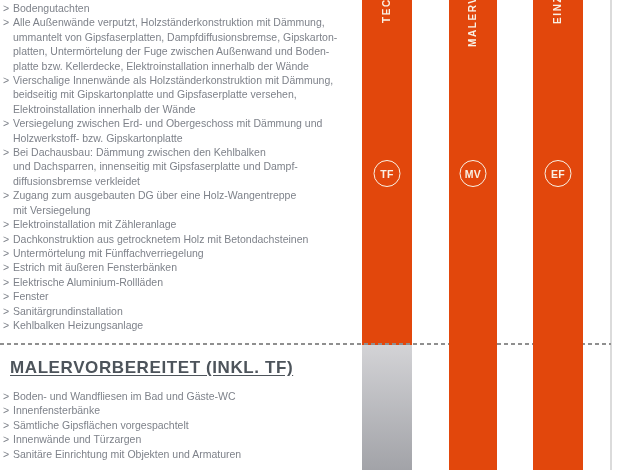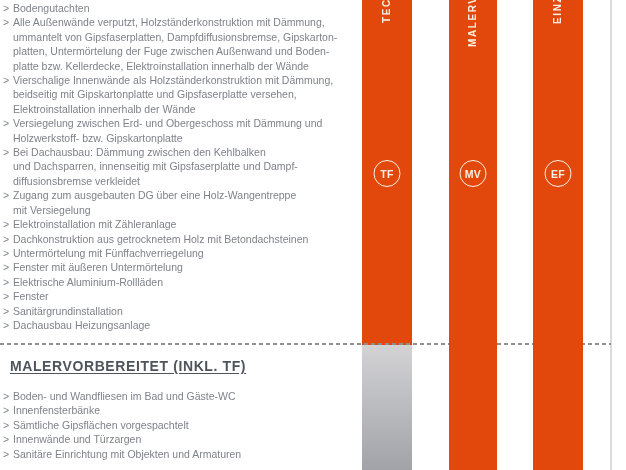--- a/index.html
+++ b/index.html
@@ -10,21 +10,21 @@
   }
   
   .list{position:absolute;left:3px;width:356px;}
   #list-top{top:1px;}
   #list-bottom{top:389px;}
   .item{display:flex;color:#7e828a;font-size:10.5px;line-height:14.4px;}
   .bullet{width:10px;flex:none;}
   .item-text{flex:1;white-space:pre-line;}
   .heading{
     position:absolute;left:10px;top:358px;
-    font-size:14px;font-weight:bold;color:#4d545b;
+    font-size:17px;font-weight:bold;color:#4d545b;
     letter-spacing:0.6px;text-decoration:underline;text-underline-offset:2px;
   }
   
   .col{position:absolute;top:0;height:470px;background:#e2470c;}
   #col-tf{left:362px;width:50px;background:none;z-index:1;}
   #col-tf .col-orange{position:absolute;top:0;left:0;right:0;height:345px;background:#e2470c;}
   #col-tf .col-gray{position:absolute;top:345px;left:0;right:0;bottom:0;
     background:linear-gradient(to bottom,#d3d3d6 0%,#a2a3a8 100%);}
   #col-mv{left:449px;width:48px;z-index:3;}
   #col-ef{left:533px;width:50px;z-index:3;}
@@ -93,37 +93,37 @@
   <div class="item">
       <span class="bullet">&gt;</span>
       <span class="item-text">Dachkonstruktion aus getrocknetem Holz mit Betondachsteinen</span>
     </div>
   <div class="item">
       <span class="bullet">&gt;</span>
       <span class="item-text">Untermörtelung mit Fünffachverriegelung</span>
     </div>
   <div class="item">
       <span class="bullet">&gt;</span>
-      <span class="item-text">Fenster mit äußeren Untermörtelung</span>
+      <span class="item-text">Estrich mit äußeren Fensterbänken</span>
     </div>
   <div class="item">
       <span class="bullet">&gt;</span>
       <span class="item-text">Elektrische Aluminium-Rollläden</span>
     </div>
   <div class="item">
       <span class="bullet">&gt;</span>
       <span class="item-text">Fenster</span>
     </div>
   <div class="item">
       <span class="bullet">&gt;</span>
       <span class="item-text">Sanitärgrundinstallation</span>
     </div>
   <div class="item">
       <span class="bullet">&gt;</span>
-      <span class="item-text">Dachausbau Heizungsanlage</span>
+      <span class="item-text">Kehlbalken Heizungsanlage</span>
     </div>
 </div>
 
 <div class="dash-line"></div>
 
 <div class="heading">MALERVORBEREITET (INKL. TF)</div>
 
 <div class="list" id="list-bottom">
   <div class="item">
       <span class="bullet">&gt;</span>

